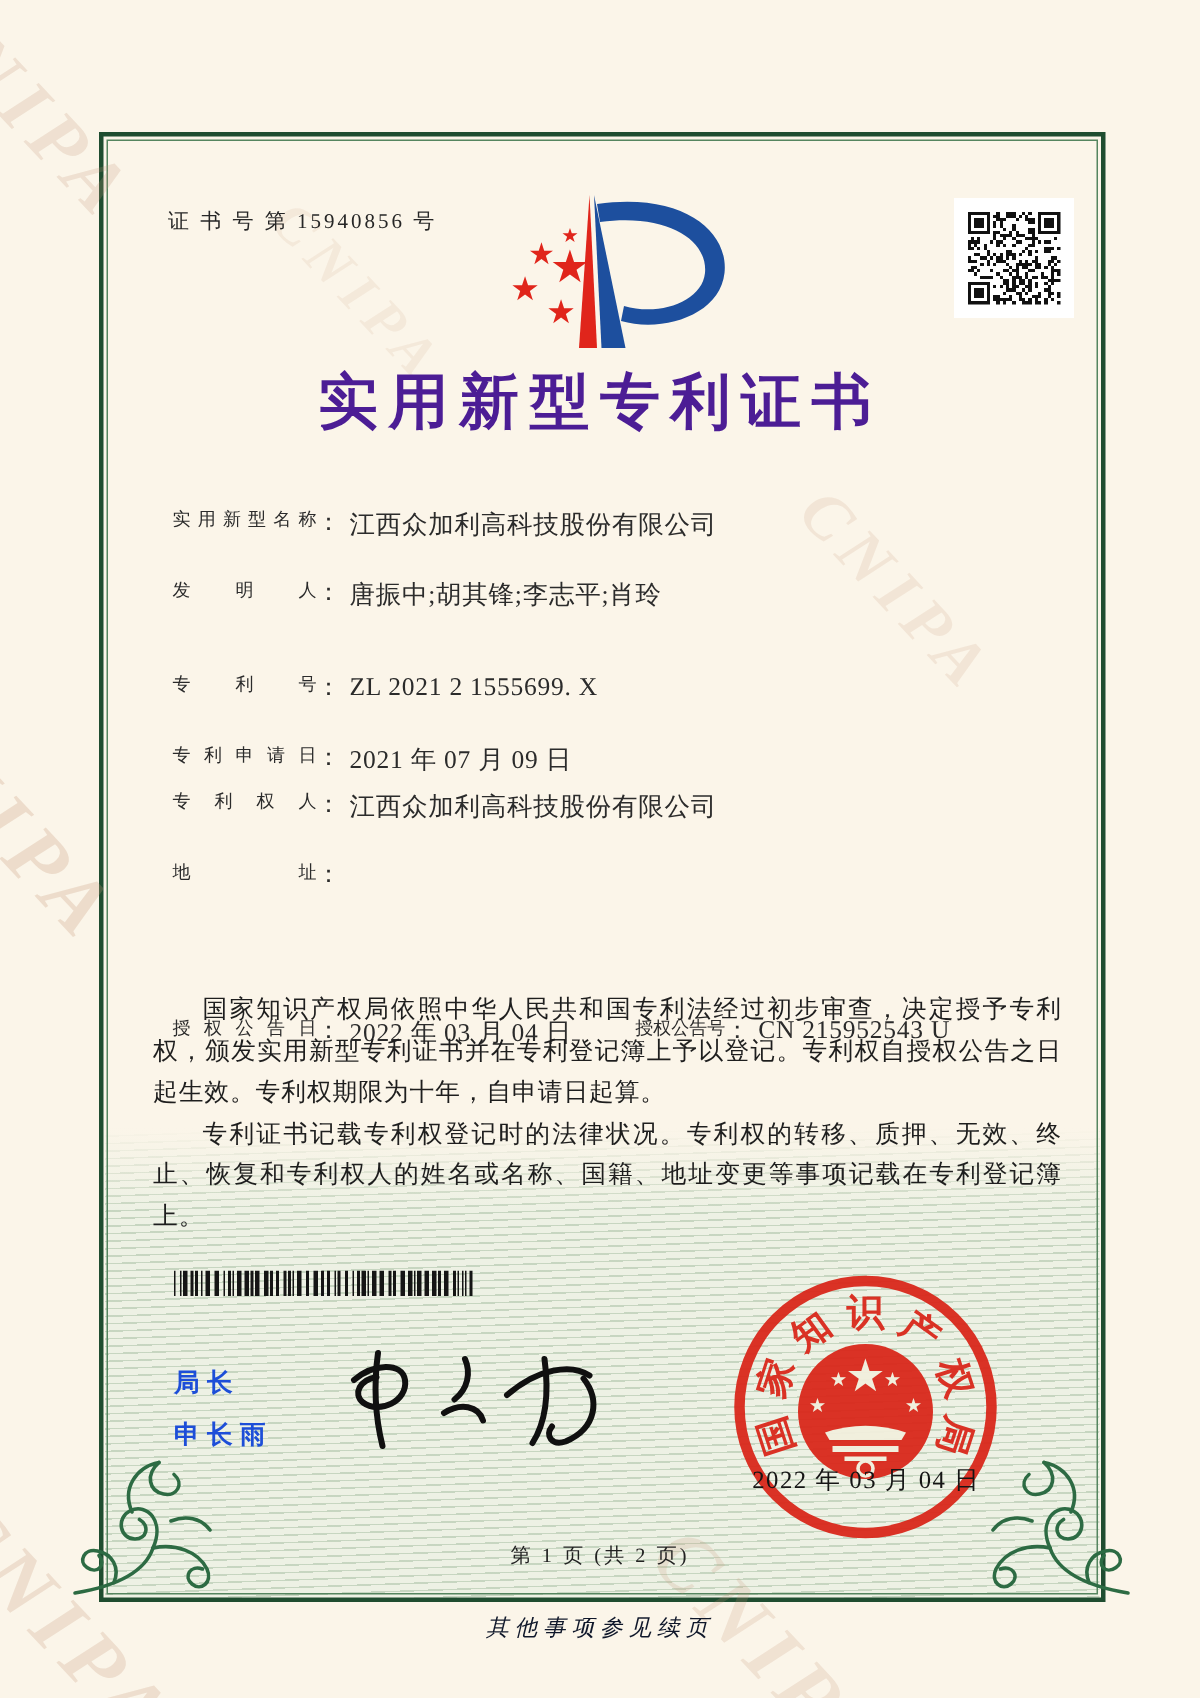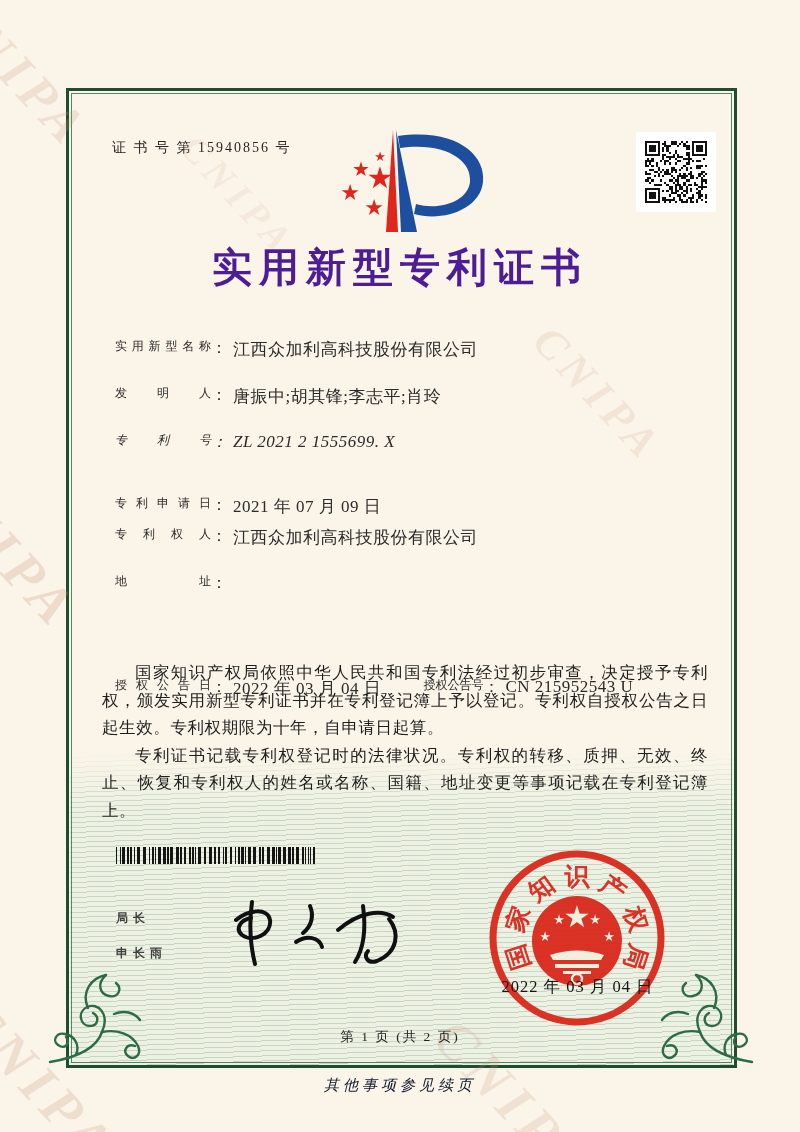--- a/index.html
+++ b/index.html
@@ -55,21 +55,21 @@
   .qr-box{left:636px;top:132px;width:80px;height:80px;background:#fff;z-index:3;
     display:flex;align-items:center;justify-content:center;}
   .title{
     left:0;top:240px;width:800px;text-align:center;z-index:3;
     font-size:40px;font-weight:700;letter-spacing:7px;color:#4c1d95;
   }
 
   
   .fields{left:115px;top:330px;width:580px;z-index:3;font-size:17px;color:#2b2b2b;}
   .frow{position:absolute;left:0;white-space:nowrap;}
-  .r1{top:8px;}  .r2{top:55px;}  .r3{top:102px;font-style:italic;} .r4{top:165px;}
+  .r1{top:8px;}  .r2{top:55px;}  .r3{top:118px;} .r4{top:165px;}
   .r5{top:196px;}.r6{top:243px;} .r7{top:301px;margin-top:46px;}
   .flabel{
     display:inline-block;width:96px;text-align:justify;text-align-last:justify;
     vertical-align:top;font-size:12px;
   }
   .fcolon{display:inline-block;vertical-align:top;font-size:16px;margin-right:6px;}
   .fvalue{display:inline-block;vertical-align:top;letter-spacing:0.5px;}
   .addr2{margin-top:3px;}
   .pair2{display:inline-block;margin-left:38px;}
   .pair2 .flabel{width:auto;text-align:left;text-align-last:auto;}
@@ -78,21 +78,21 @@
   .bodytext{
     left:102px;top:659px;width:606px;z-index:3;
     font-size:16.5px;line-height:27.5px;letter-spacing:0.6px;
     text-align:justify;color:#1e1e1e;
   }
   .bodytext p{margin:0;text-indent:2em;}
 
   
   .barcode{left:116px;top:847px;z-index:4;}
   .official{left:116px;z-index:5;font-family:"Liberation Sans","DejaVu Sans",sans-serif;
-    font-size:12px;letter-spacing:5px;color:#404040;font-weight:600;}
+    font-size:17px;letter-spacing:5px;color:#1d4ed8;font-weight:600;}
   .official.t1{top:910px;}
   .official.t2{top:945px;}
   .sig{left:222px;top:890px;z-index:5;}
 
   .seal{left:482px;top:843px;width:190px;height:190px;z-index:5;opacity:0.95;}
   .seal svg{position:absolute;left:0;top:0;}
   .seal-ch{
     position:absolute;transform:translate(-50%,-50%);
     font-size:25px;font-weight:700;color:#d9281b;line-height:1;
     font-family:"Liberation Serif",serif;

